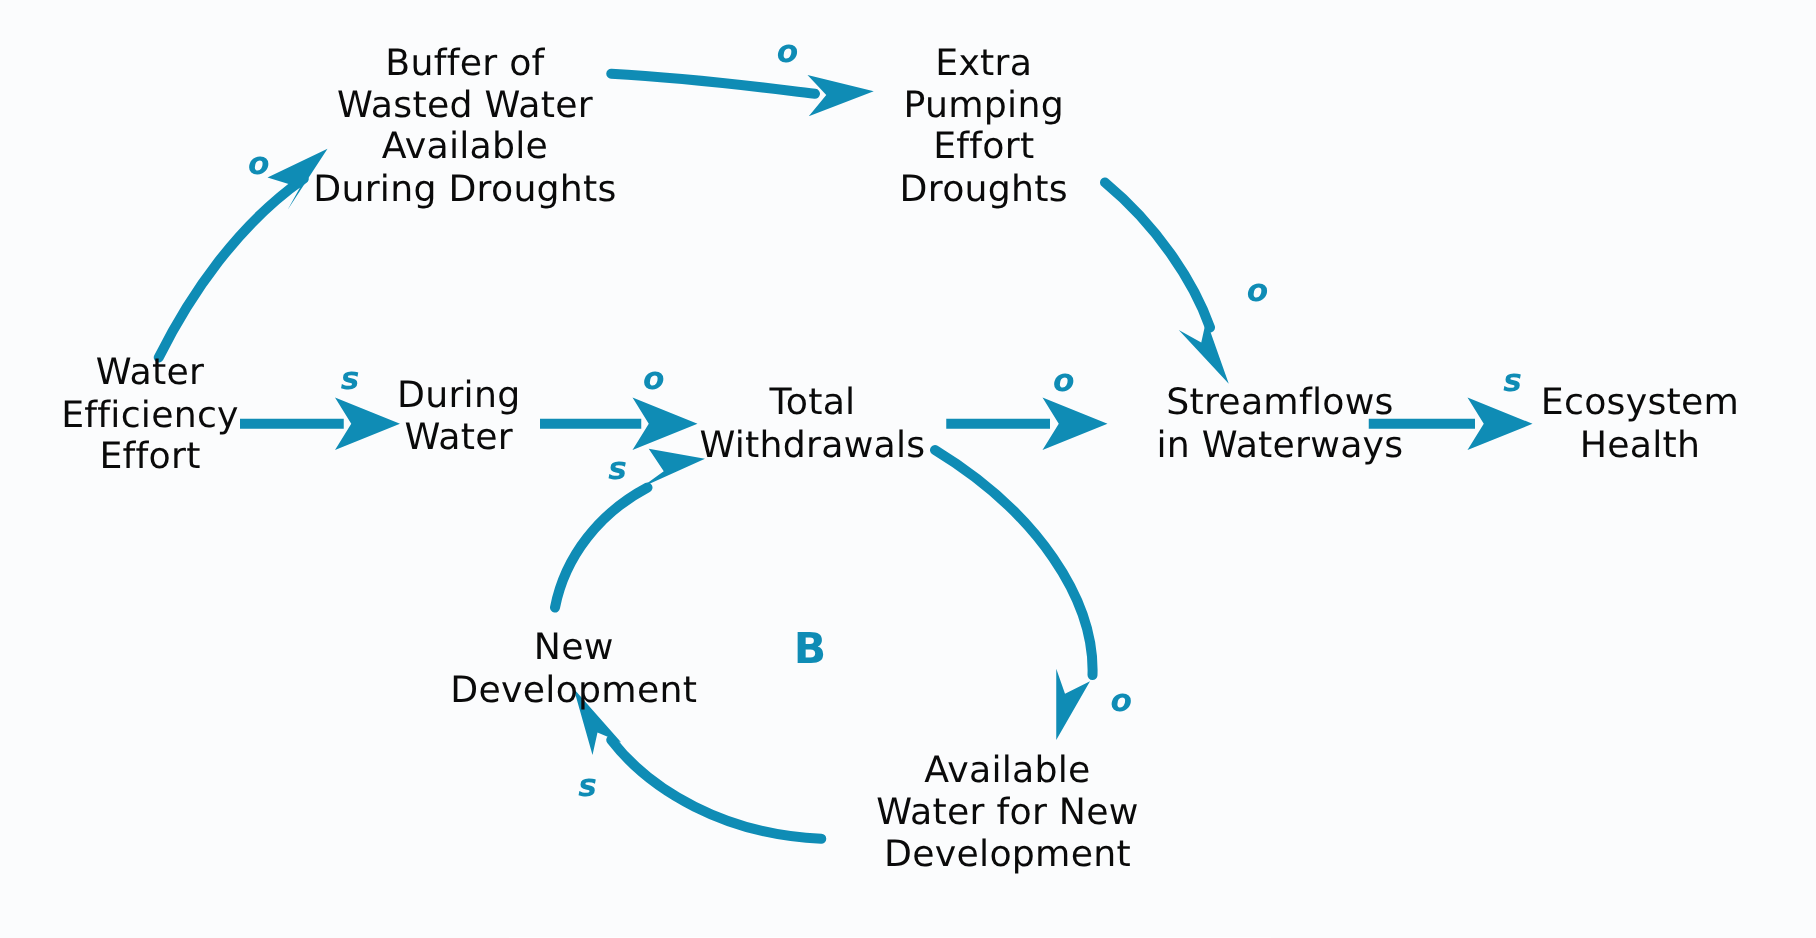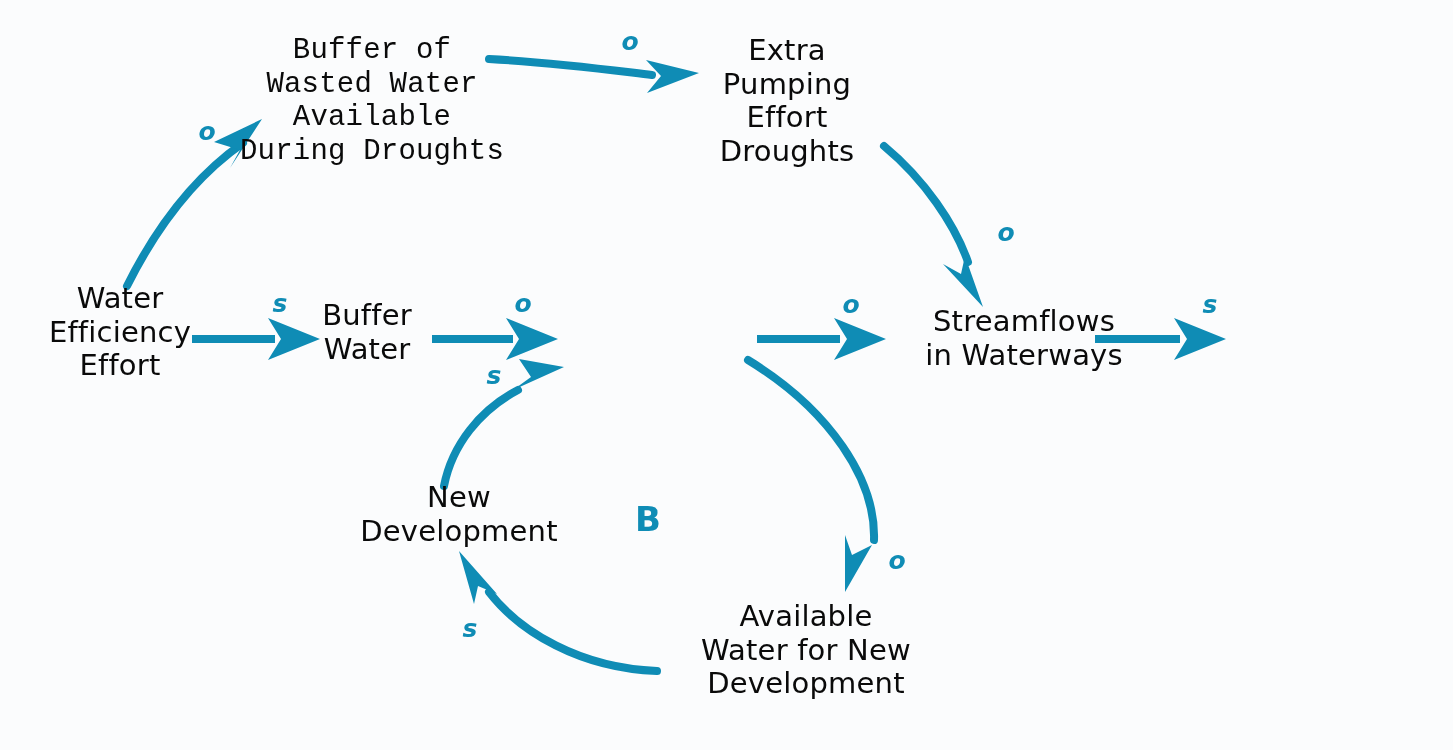--- a/index.html
+++ b/index.html
@@ -119,39 +119,43 @@
       <path class="edge-path" stroke-width="8" stroke-linecap="round" d="M 444,486 C 452,445 480,410 518,390"></path>
       <path class="arrow-head" d="M 564,367 L 513,390 L 531,377 L 519,359 Z"></path>
     </g>
 
   </svg>
 
   <div class="node" style="left:120px; top:332px;">Water
 Efficiency
 Effort</div>
 
-  <div class="node" style="left:372px; top:101px;font-family:Liberation Mono, monospace;">Buffer of
+  <div class="node" style="left:372px; top:101px;">Buffer of
 Wasted Water
 Available
 During Droughts</div>
 
   <div class="node" style="left:787px; top:101px;">Extra
 Pumping
 Effort
 Droughts</div>
 
-  <div class="node" style="left:367px; top:333px;">Buffer
+  <div class="node" style="left:367px; top:333px;">During
 Water</div>
 
+  <div class="node" style="left:650px; top:339px;">Total
+Withdrawals</div>
 
   <div class="node" style="left:983px; top:339px;margin-left:41px;">Streamflows
 in Waterways</div>
 
+  <div class="node" style="left:1312px; top:339px;">Ecosystem
+Health</div>
 
-  <div class="node" style="left:459px; top:515px;">New
+  <div class="node" style="left:459px; top:535px;">New
 Development</div>
 
   <div class="node" style="left:806px; top:650px;">Available
 Water for New
 Development</div>
 
   <div class="polarity" style="left:207px; top:131px;">o</div>
 
   <div class="polarity" style="left:630px; top:41px;">o</div>
 

